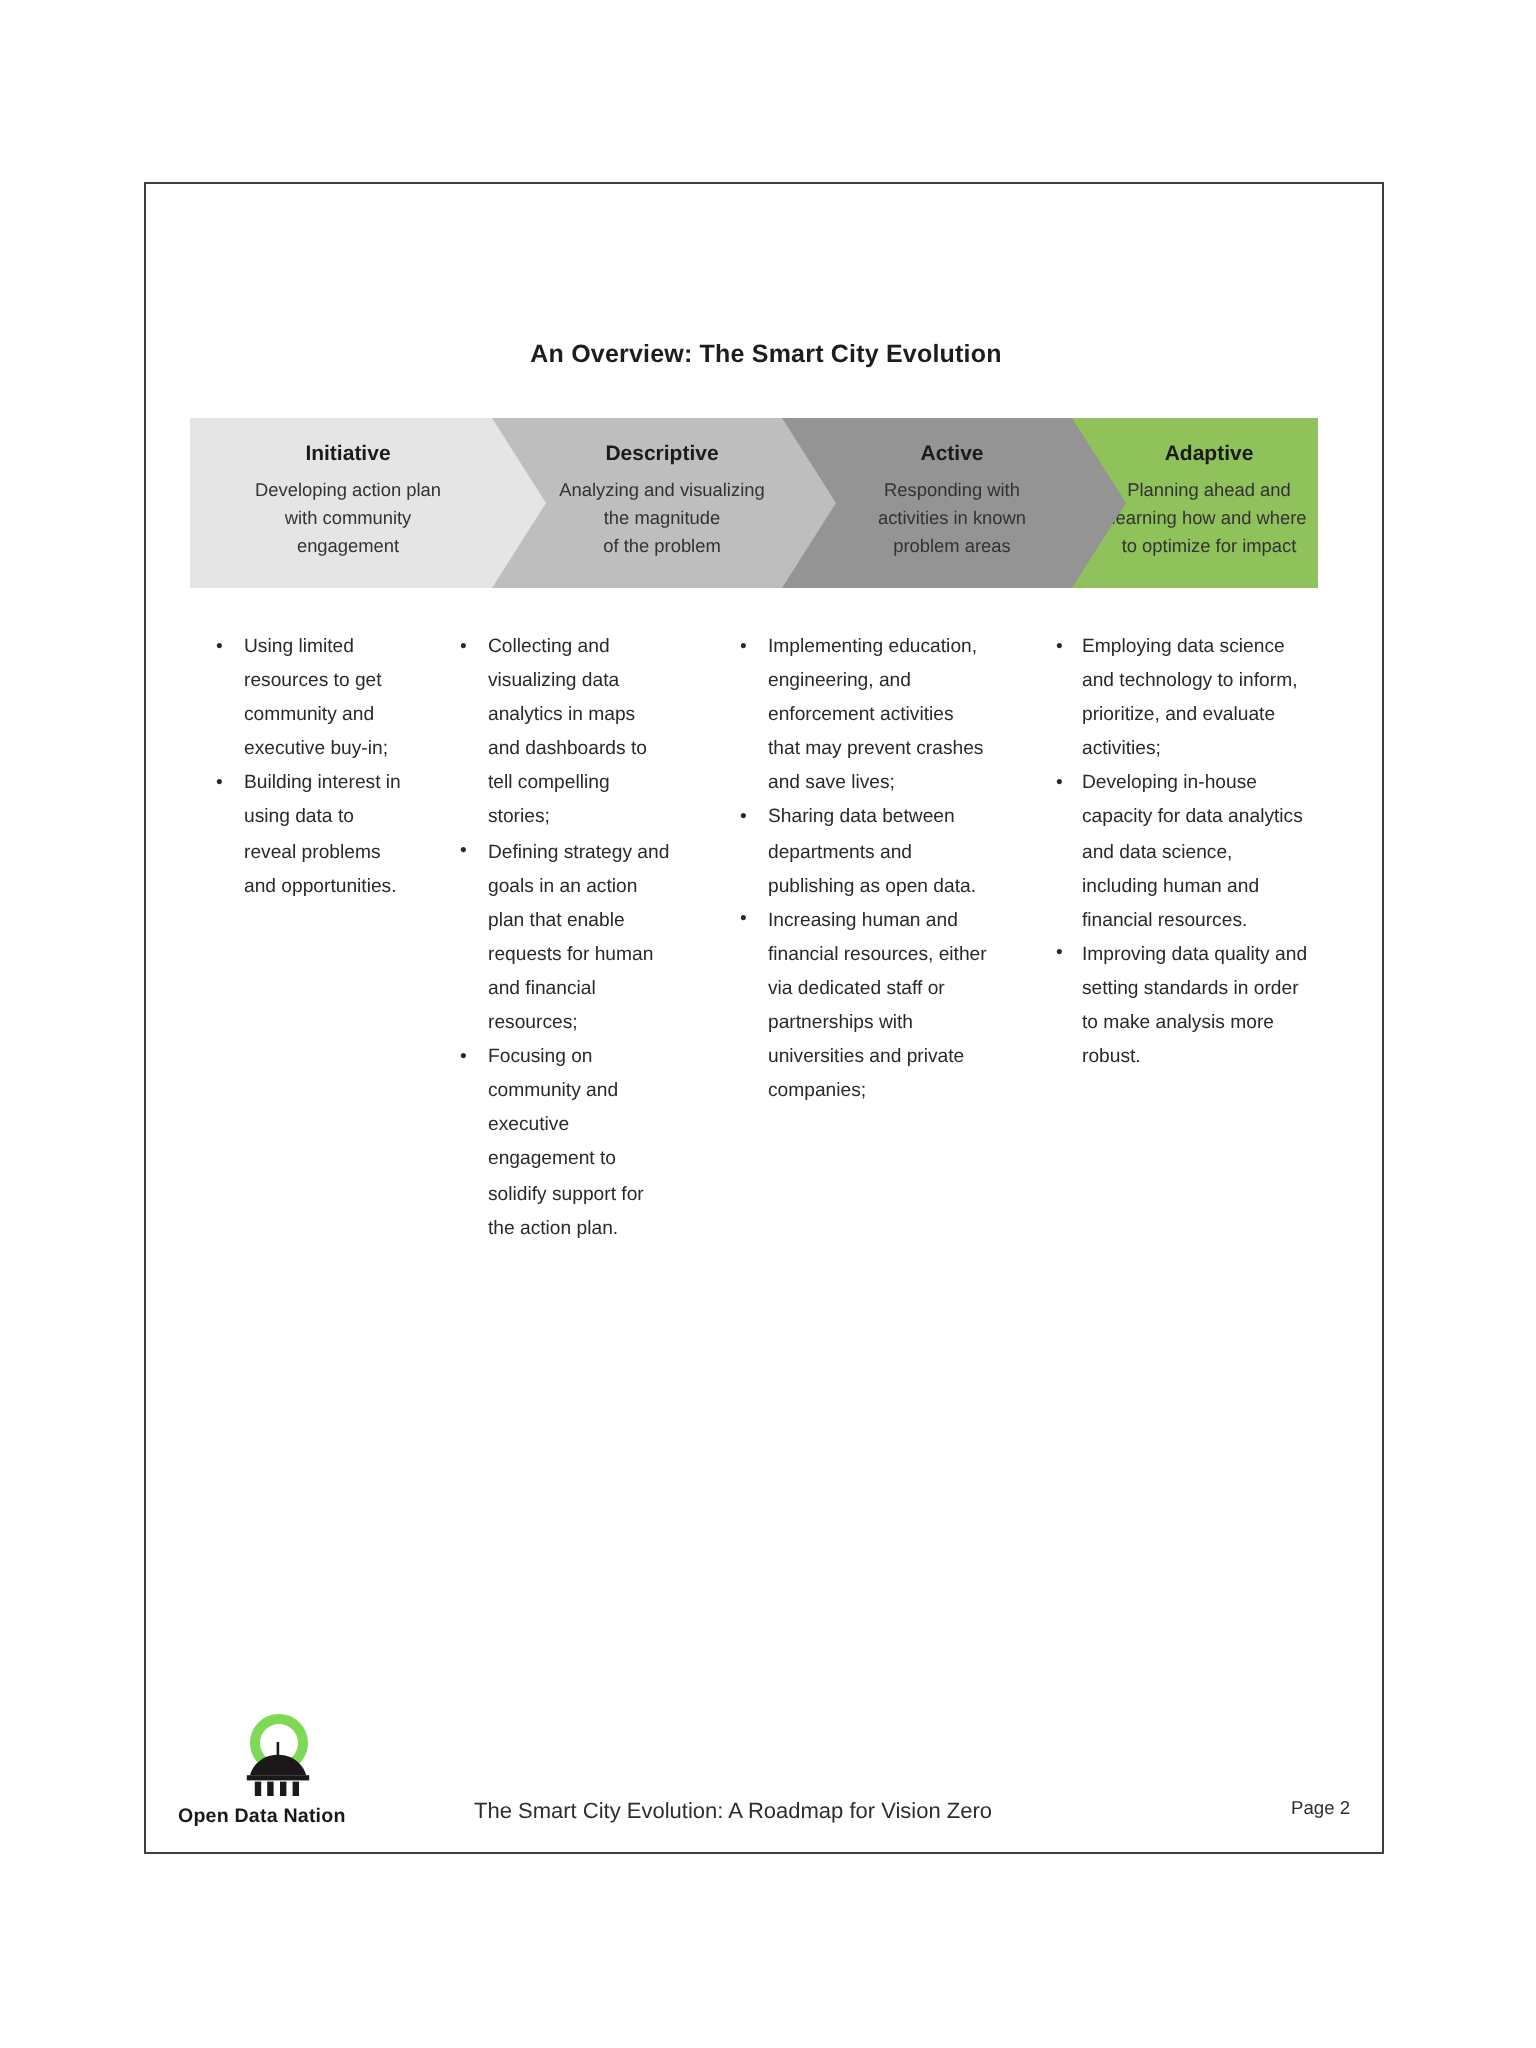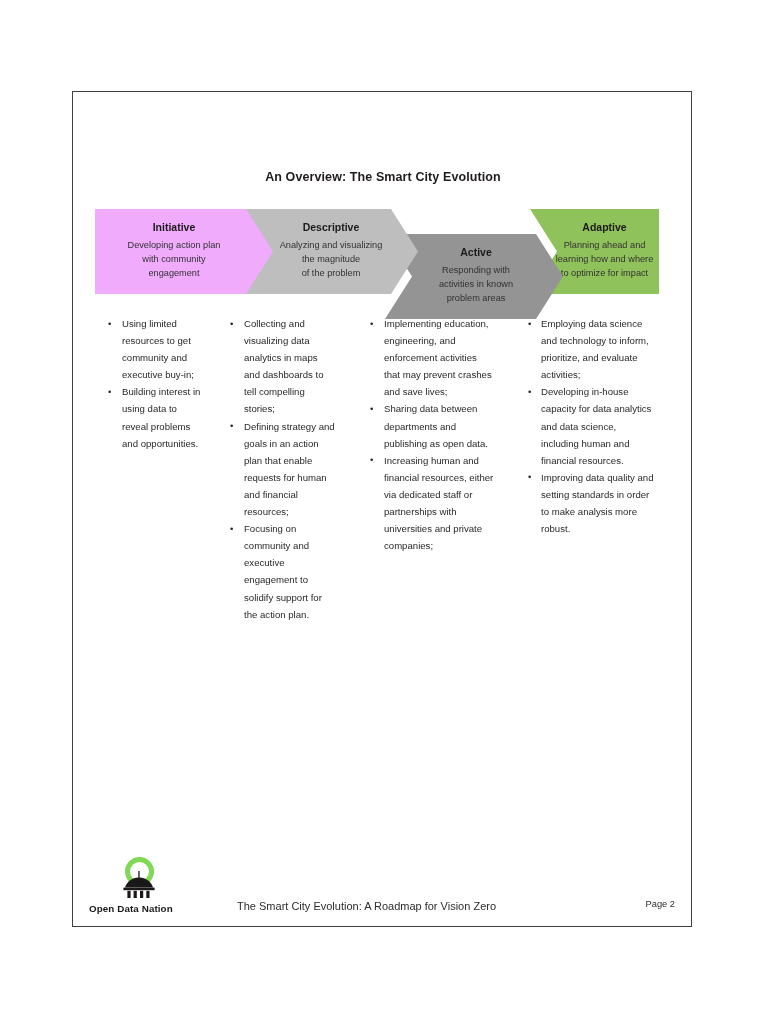--- a/index.html
+++ b/index.html
@@ -223,39 +223,39 @@
 </style>
 </head>
 <body>
 
 <div class="page-sheet">
 
   <div class="doc-title">An Overview: The Smart City Evolution</div>
 
   <div class="chevron-band">
 
-    <div class="chev chev-1" style="background: #f0abfc;">
+    <div class="chev chev-1" style="background: #e5e5e5;">
       <div class="chev-inner">
         <div class="chev-heading">Initiative</div>
         <div class="chev-line">Developing action plan</div>
         <div class="chev-line">with community</div>
         <div class="chev-line">engagement</div>
       </div>
     </div>
 
     <div class="chev chev-2" style="background: rgb(190, 190, 190);">
       <div class="chev-inner">
         <div class="chev-heading">Descriptive</div>
         <div class="chev-line">Analyzing and visualizing</div>
         <div class="chev-line">the magnitude</div>
         <div class="chev-line">of the problem</div>
       </div>
     </div>
 
-    <div class="chev chev-3" style="background: rgb(148, 148, 148); margin-top: 25px;">
+    <div class="chev chev-3" style="background: rgb(148, 148, 148);">
       <div class="chev-inner">
         <div class="chev-heading">Active</div>
         <div class="chev-line">Responding with</div>
         <div class="chev-line">activities in known</div>
         <div class="chev-line">problem areas</div>
       </div>
     </div>
 
     <div class="chev chev-4" style="background: rgb(144, 194, 91);">
       <div class="chev-inner">

